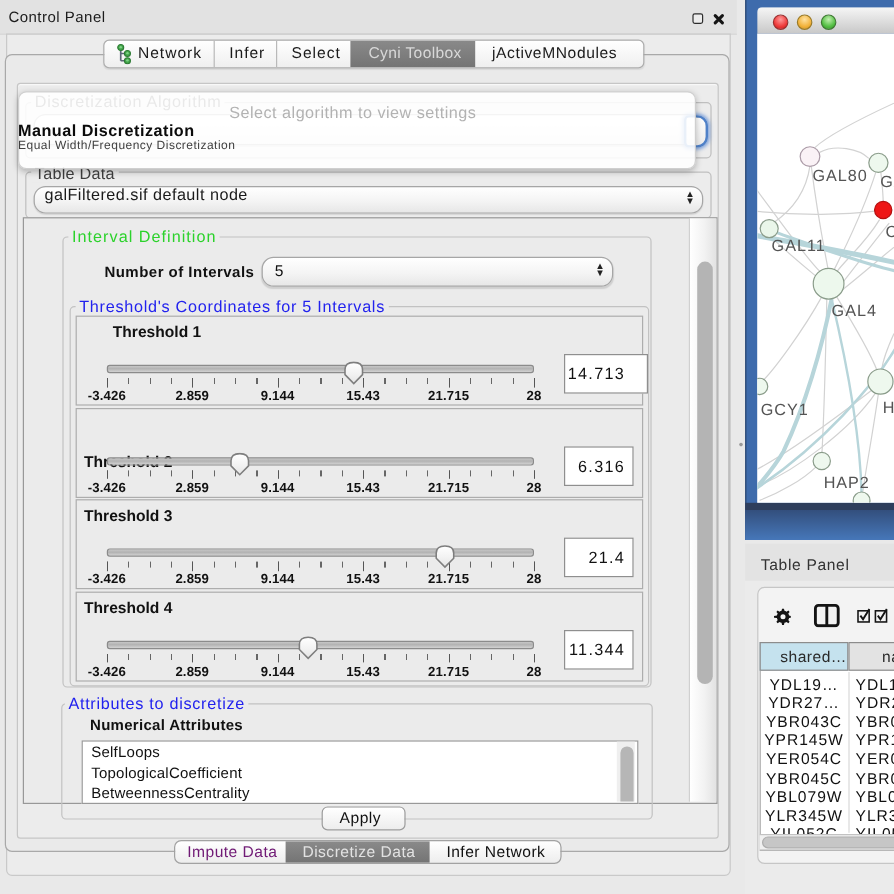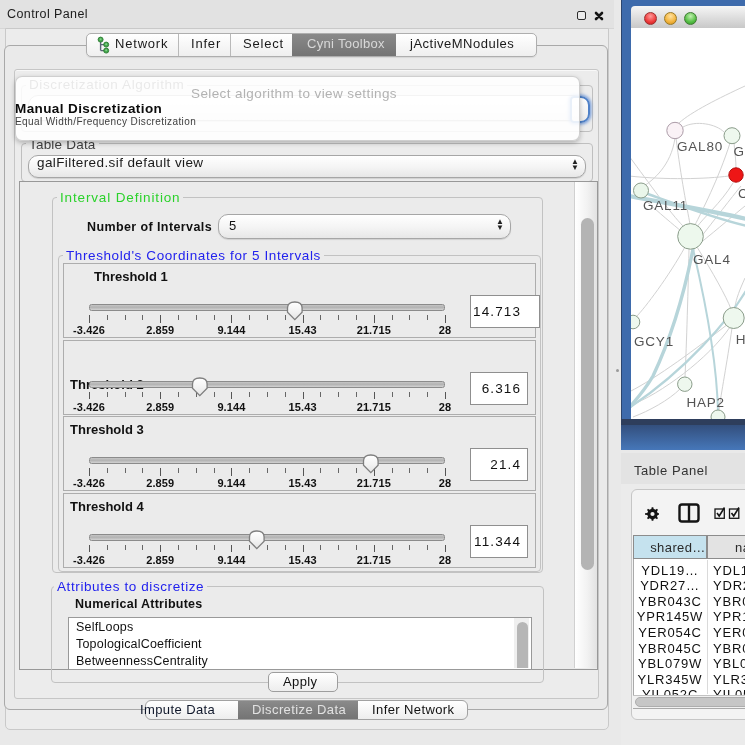--- a/index.html
+++ b/index.html
@@ -66,21 +66,21 @@
 
 <div class="groupbox" style="left:21px;top:85px;width:570px;height:45px;"></div>
 <div class="grouplabel txt" style="left:26px;top:77px;color:#4a4a4a;background:#ececec;padding:0 3px;letter-spacing:0.6px;">Discretization Algorithm</div>
 
 <div class="aquacombo" style="left:28px;top:95px;width:555px;height:24px;"></div>
 <div class="abs" style="left:570px;top:96px;width:16px;height:23px;border-radius:4px 9px 9px 4px;border:2px solid #4f81c8;background:linear-gradient(#fdfdfd,#ececec);box-shadow:0 0 3px 1.5px rgba(70,125,210,0.65);"></div>
 
 <div class="groupbox" style="left:21px;top:143px;width:570px;height:37px;"></div>
 <div class="grouplabel txt" style="left:26px;top:137px;color:#3f3f3f;background:#ececec;padding:0 3px;letter-spacing:0.2px;">Table Data</div>
 <div class="aquacombo" style="left:28px;top:155px;width:556px;height:21px;"></div>
-<div class="abs txt" style="left:37px;top:154.5px;font-size:13.5px;color:#1a1a1a;">galFiltered.sif default view</div>
+<div class="abs txt" style="left:37px;top:154.5px;font-size:13.5px;color:#1a1a1a;">galFiltered.sif default node</div>
 <div class="steppers" style="left:571px;top:159px;">▲<br>▼</div>
 
 <div class="abs" style="left:19px;top:181px;width:577px;height:487px;border:1px solid #989898;background:#ebebeb;"></div>
 
 <div class="abs" style="left:574px;top:182px;width:22px;height:486px;background:linear-gradient(to right,#ffffff,#f2f2f2 55%,#e2e2e2);border-left:1px solid #d0d0d0;"></div>
 <div class="abs" style="left:581px;top:218px;width:13px;height:352px;background:#b4b4b4;border-radius:6.5px;"></div>
 
 <div class="groupbox" style="left:52px;top:197px;width:489px;height:374px;border-color:#c2c2c2;"></div>
 <div class="grouplabel txt" style="left:57px;top:190px;color:#2bd22b;background:#ebebeb;padding:0 3px;letter-spacing:0.85px;">Interval Definition</div>
 
@@ -194,21 +194,21 @@
 <div class="abs" style="left:514px;top:618px;width:15px;height:50px;background:#efefef;"></div>
 <div class="abs" style="left:517px;top:622px;width:11px;height:46px;background:#b6b6b6;border-radius:5.5px 5.5px 0 0;"></div>
 
 <div class="abs" style="left:268px;top:672px;width:68px;height:18px;border:1px solid #9d9d9d;border-radius:5px;background:linear-gradient(#ffffff,#ededed);"></div>
 <div class="abs txt" style="left:283px;top:674px;font-size:13px;color:#111;">Apply</div>
 
 <div id="bottabs">
   <div class="abs" style="left:145px;top:700px;width:321px;height:18px;border:1px solid #a2a2a2;border-radius:6px;background:linear-gradient(#ffffff,#ededed);overflow:hidden;">
     <div class="abs" style="left:92px;top:0;width:120px;height:18px;background:linear-gradient(#8a8a8a,#747474);"></div>
   </div>
-  <div class="abs txt" style="left:140px;top:702px;font-size:13px;color:#0f172a;text-align:right;">Impute Data</div>
+  <div class="abs txt" style="left:156px;top:702px;font-size:13px;color:#701a75;text-align:right;">Impute Data</div>
   <div class="abs txt" style="left:252px;top:702px;font-size:13px;color:#e2e2e2;">Discretize Data</div>
   <div class="abs txt" style="left:372px;top:702px;font-size:13px;color:#111;">Infer Network</div>
 </div>
 
 <div class="abs" style="left:15px;top:76px;width:563px;height:63px;background:rgba(255,255,255,0.88);border-radius:7px;border:1px solid rgba(150,150,150,0.45);box-shadow:0 2px 5px rgba(0,0,0,0.25);"></div>
 <div class="abs txt" style="left:294px;top:85.5px;transform:translateX(-50%);font-size:13.5px;color:#b2b2b2;">Select algorithm to view settings</div>
 <div class="abs txt" style="left:15px;top:101px;font-size:13.5px;font-weight:bold;color:#0b0b0b;">Manual Discretization</div>
 <div class="abs txt" style="left:15px;top:116px;font-size:10px;color:#404040;">Equal Width/Frequency Discretization</div>
 
 <div class="abs" style="left:616px;top:369px;width:3px;height:3px;border-radius:50%;background:#9a9a9a;"></div>

